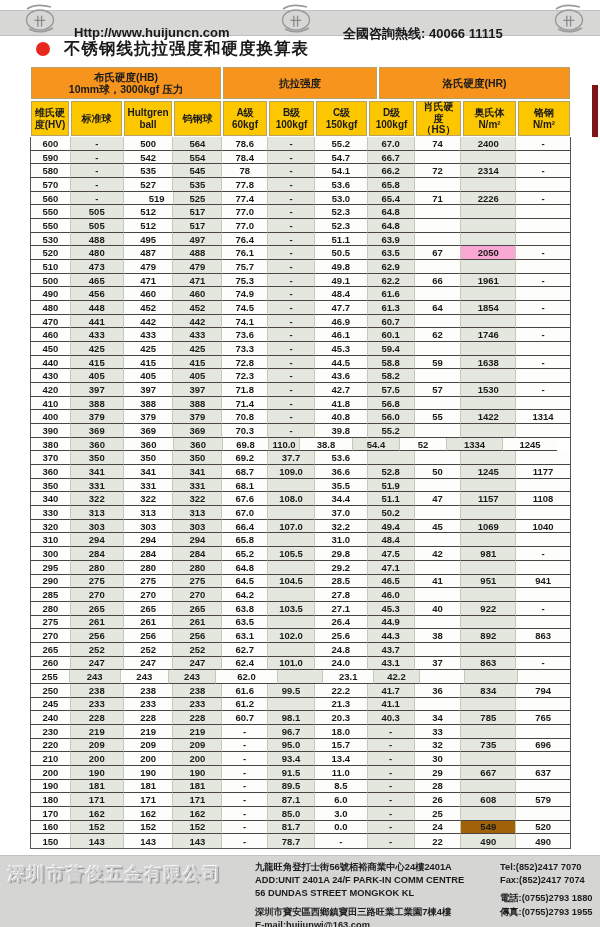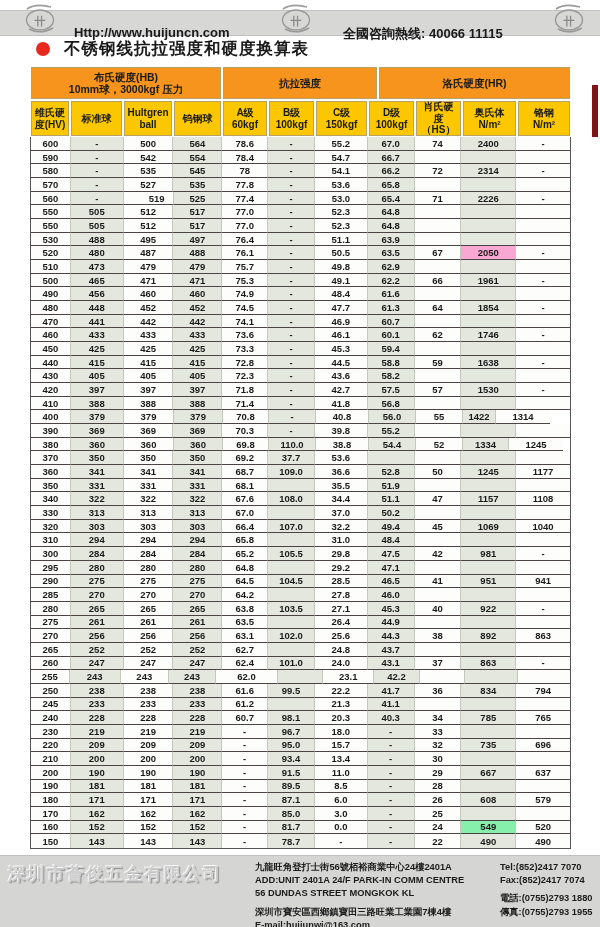--- a/index.html
+++ b/index.html
@@ -403,21 +403,21 @@
         <div class="trow">
           <div class="tcell" style="width: 40px;">400</div>
           <div class="tcell" style="width: 53px; background: rgb(227, 231, 222);">379</div>
           <div class="tcell" style="width: 50px;">379</div>
           <div class="tcell" style="width: 49px; background: rgb(227, 231, 222);">379</div>
           <div class="tcell" style="width: 46px;">70.8</div>
           <div class="tcell" style="width: 47px; background: rgb(227, 231, 222);">-</div>
           <div class="tcell" style="width: 53px;">40.8</div>
           <div class="tcell" style="width: 47px; background: rgb(227, 231, 222);">56.0</div>
           <div class="tcell" style="width: 47px;">55</div>
-          <div class="tcell" style="width: 33px; background: rgb(227, 231, 222);">1422</div>
+          <div class="tcell" style="width: 55px; background: rgb(227, 231, 222);">1422</div>
           <div class="tcell" style="width: 54px;">1314</div>
         </div>
         <div class="trow">
           <div class="tcell" style="width: 40px;">390</div>
           <div class="tcell" style="width: 53px; background: rgb(227, 231, 222);">369</div>
           <div class="tcell" style="width: 50px;">369</div>
           <div class="tcell" style="width: 49px; background: rgb(227, 231, 222);">369</div>
           <div class="tcell" style="width: 46px;">70.3</div>
           <div class="tcell" style="width: 47px; background: rgb(227, 231, 222);">-</div>
           <div class="tcell" style="width: 53px;">39.8</div>
@@ -425,25 +425,25 @@
           <div class="tcell" style="width: 47px;"></div>
           <div class="tcell" style="width: 55px; background: rgb(227, 231, 222);"></div>
           <div class="tcell" style="width: 54px;"></div>
         </div>
         <div class="trow">
           <div class="tcell" style="width: 40px;">380</div>
           <div class="tcell" style="width: 53px; background: rgb(227, 231, 222);">360</div>
           <div class="tcell" style="width: 50px;">360</div>
           <div class="tcell" style="width: 49px; background: rgb(227, 231, 222);">360</div>
           <div class="tcell" style="width: 46px;">69.8</div>
-          <div class="tcell" style="width: 47px; background: rgb(227, 231, 222);">110.0</div>
+          <div class="tcell" style="width: 31px; background: rgb(227, 231, 222);">110.0</div>
           <div class="tcell" style="width: 53px;">38.8</div>
           <div class="tcell" style="width: 47px; background: rgb(227, 231, 222);">54.4</div>
           <div class="tcell" style="width: 47px;">52</div>
-          <div class="tcell" style="width: 46px; background: rgb(227, 231, 222);">1334</div>
+          <div class="tcell" style="width: 56px; background: rgb(227, 231, 222);">1334</div>
           <div class="tcell" style="width: 54px;">1245</div>
         </div>
         <div class="trow">
           <div class="tcell" style="width: 40px;">370</div>
           <div class="tcell" style="width: 53px; background: rgb(227, 231, 222);">350</div>
           <div class="tcell" style="width: 50px;">350</div>
           <div class="tcell" style="width: 49px; background: rgb(227, 231, 222);">350</div>
           <div class="tcell" style="width: 46px;">69.2</div>
           <div class="tcell" style="width: 47px; background: rgb(227, 231, 222);">37.7</div>
           <div class="tcell" style="width: 53px;">53.6</div>
@@ -793,21 +793,21 @@
         <div class="trow">
           <div class="tcell" style="width: 40px;">160</div>
           <div class="tcell" style="width: 53px; background: rgb(227, 231, 222);">152</div>
           <div class="tcell" style="width: 50px;">152</div>
           <div class="tcell" style="width: 49px; background: rgb(227, 231, 222);">152</div>
           <div class="tcell" style="width: 46px;">-</div>
           <div class="tcell" style="width: 47px; background: rgb(227, 231, 222);">81.7</div>
           <div class="tcell" style="width: 53px;">0.0</div>
           <div class="tcell" style="width: 47px; background: rgb(227, 231, 222);">-</div>
           <div class="tcell" style="width: 47px;">24</div>
-          <div class="tcell" style="width: 55px; background: #86efac;">549</div>
+          <div class="tcell" style="width: 55px; background: #a16207;">549</div>
           <div class="tcell" style="width: 54px;">520</div>
         </div>
         <div class="trow">
           <div class="tcell" style="width: 40px;">150</div>
           <div class="tcell" style="width: 53px; background: rgb(227, 231, 222);">143</div>
           <div class="tcell" style="width: 50px;">143</div>
           <div class="tcell" style="width: 49px; background: rgb(227, 231, 222);">143</div>
           <div class="tcell" style="width: 46px;">-</div>
           <div class="tcell" style="width: 47px; background: rgb(227, 231, 222);">78.7</div>
           <div class="tcell" style="width: 53px;">-</div>

